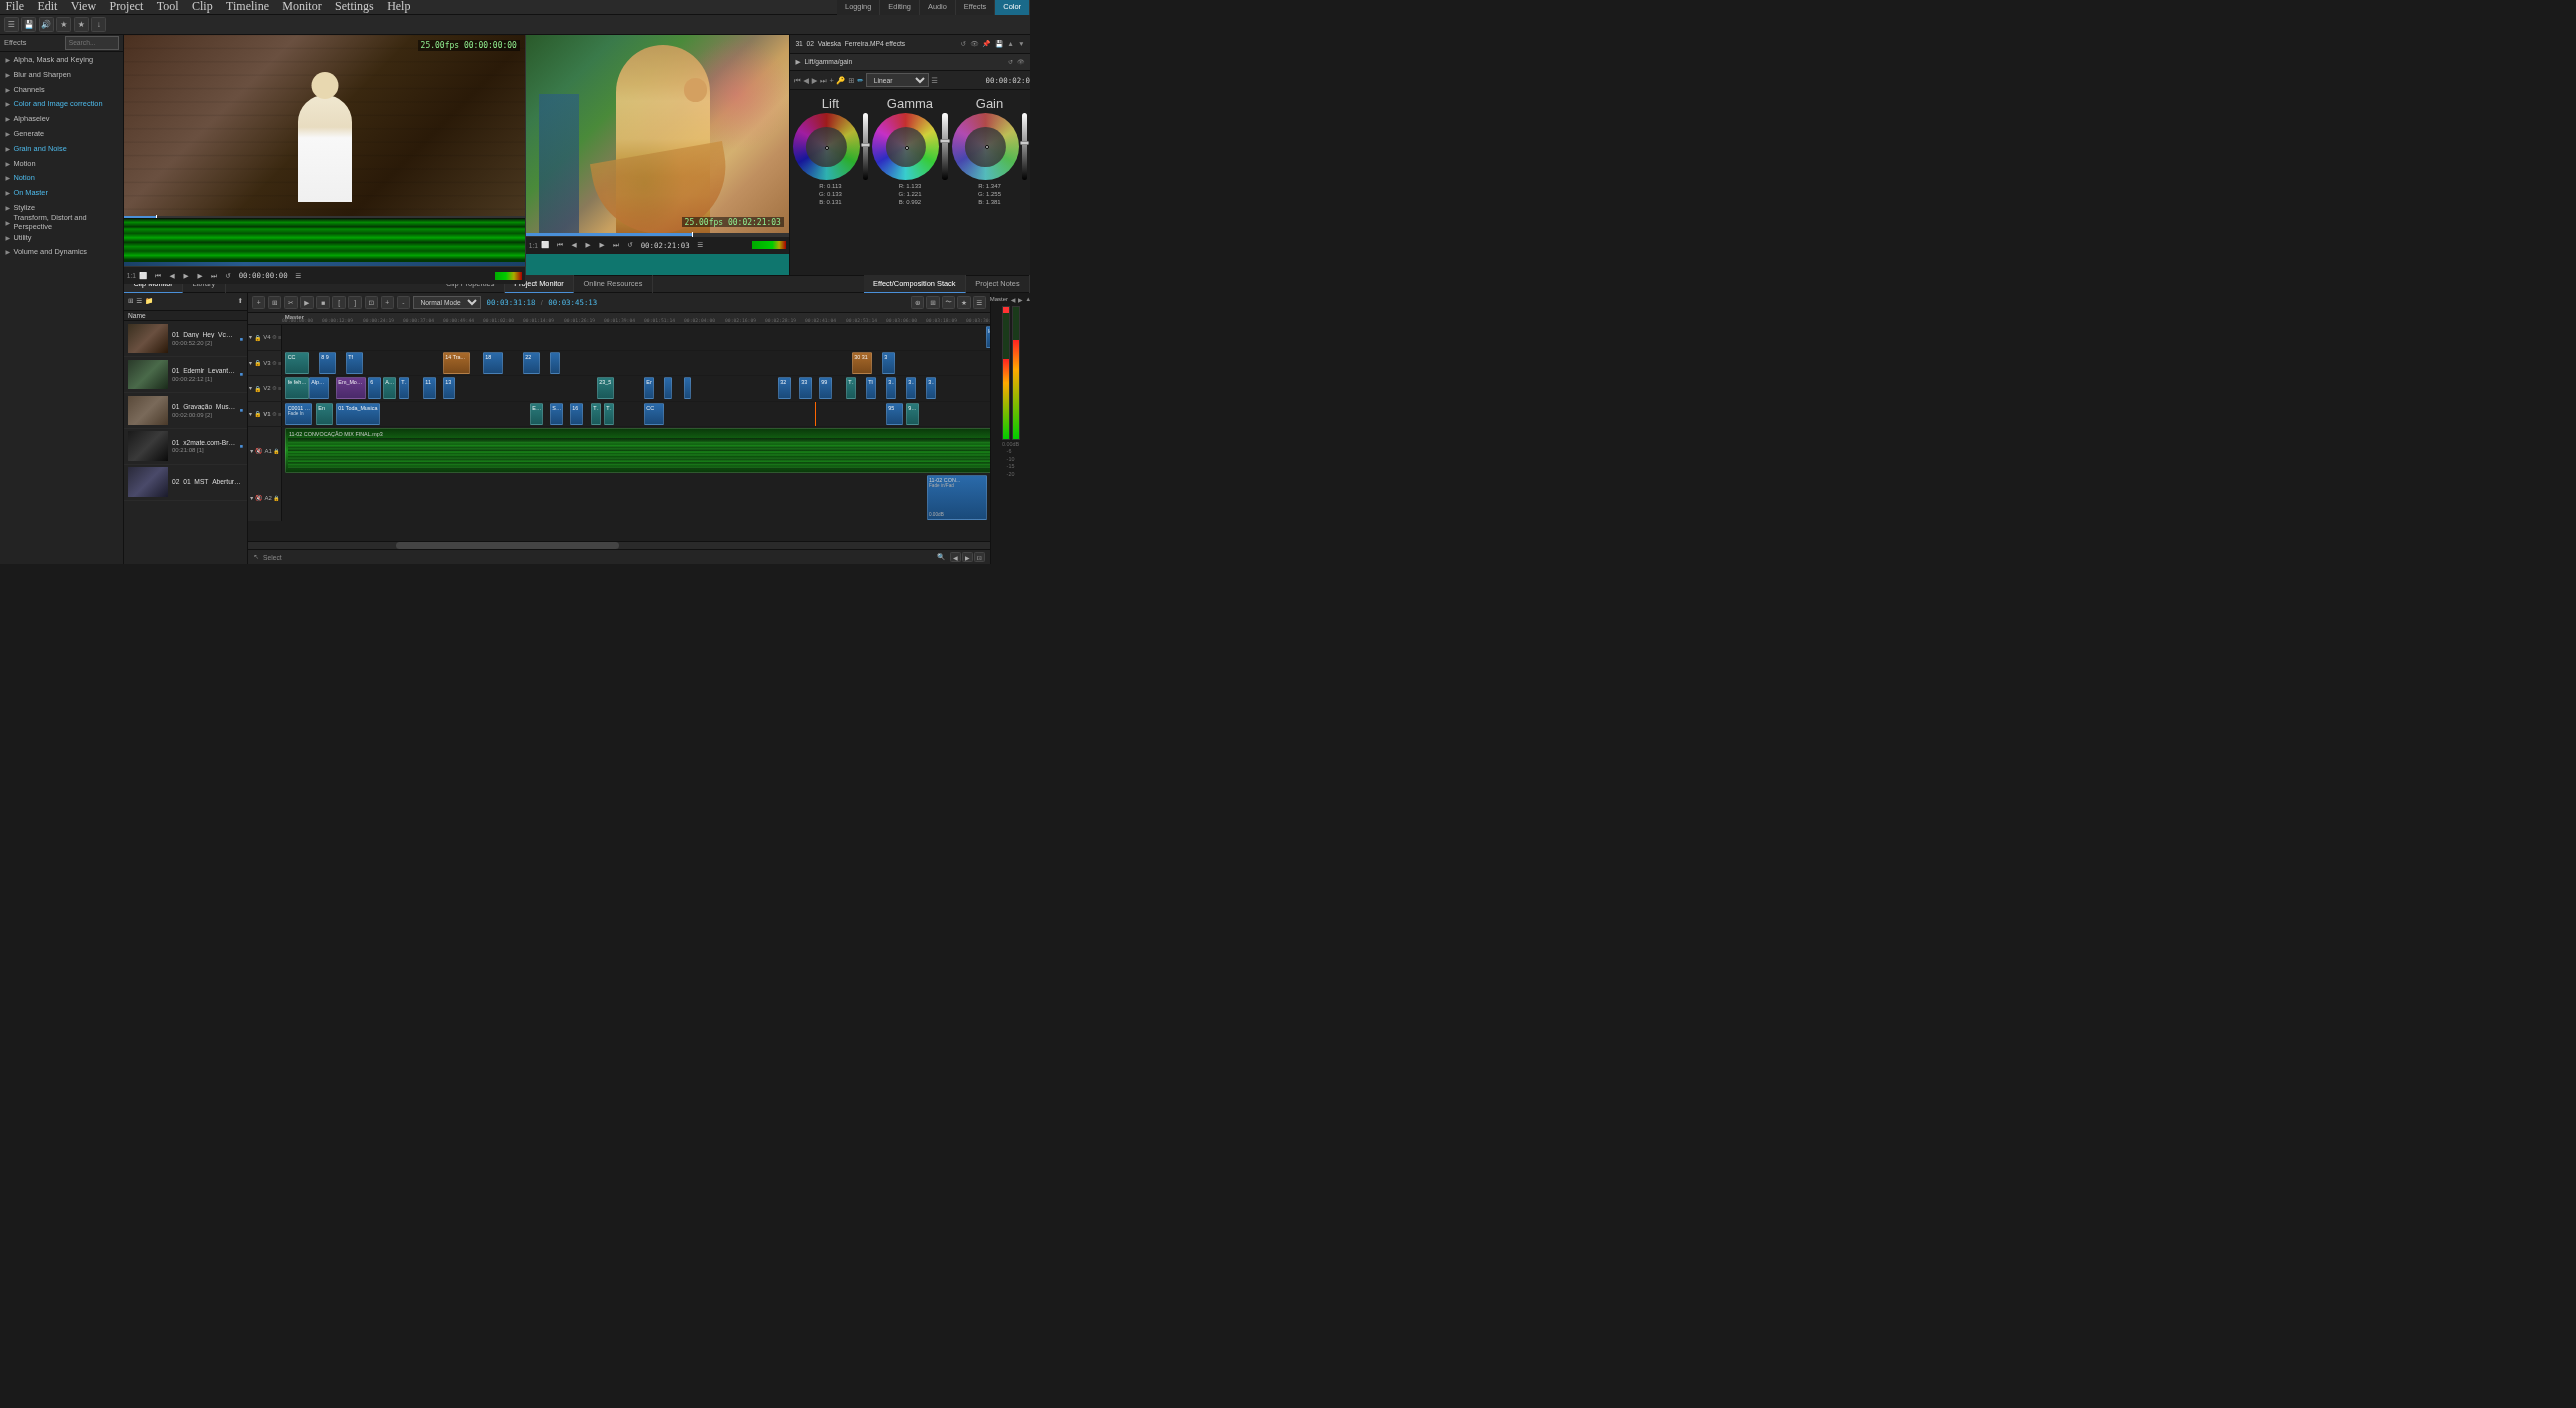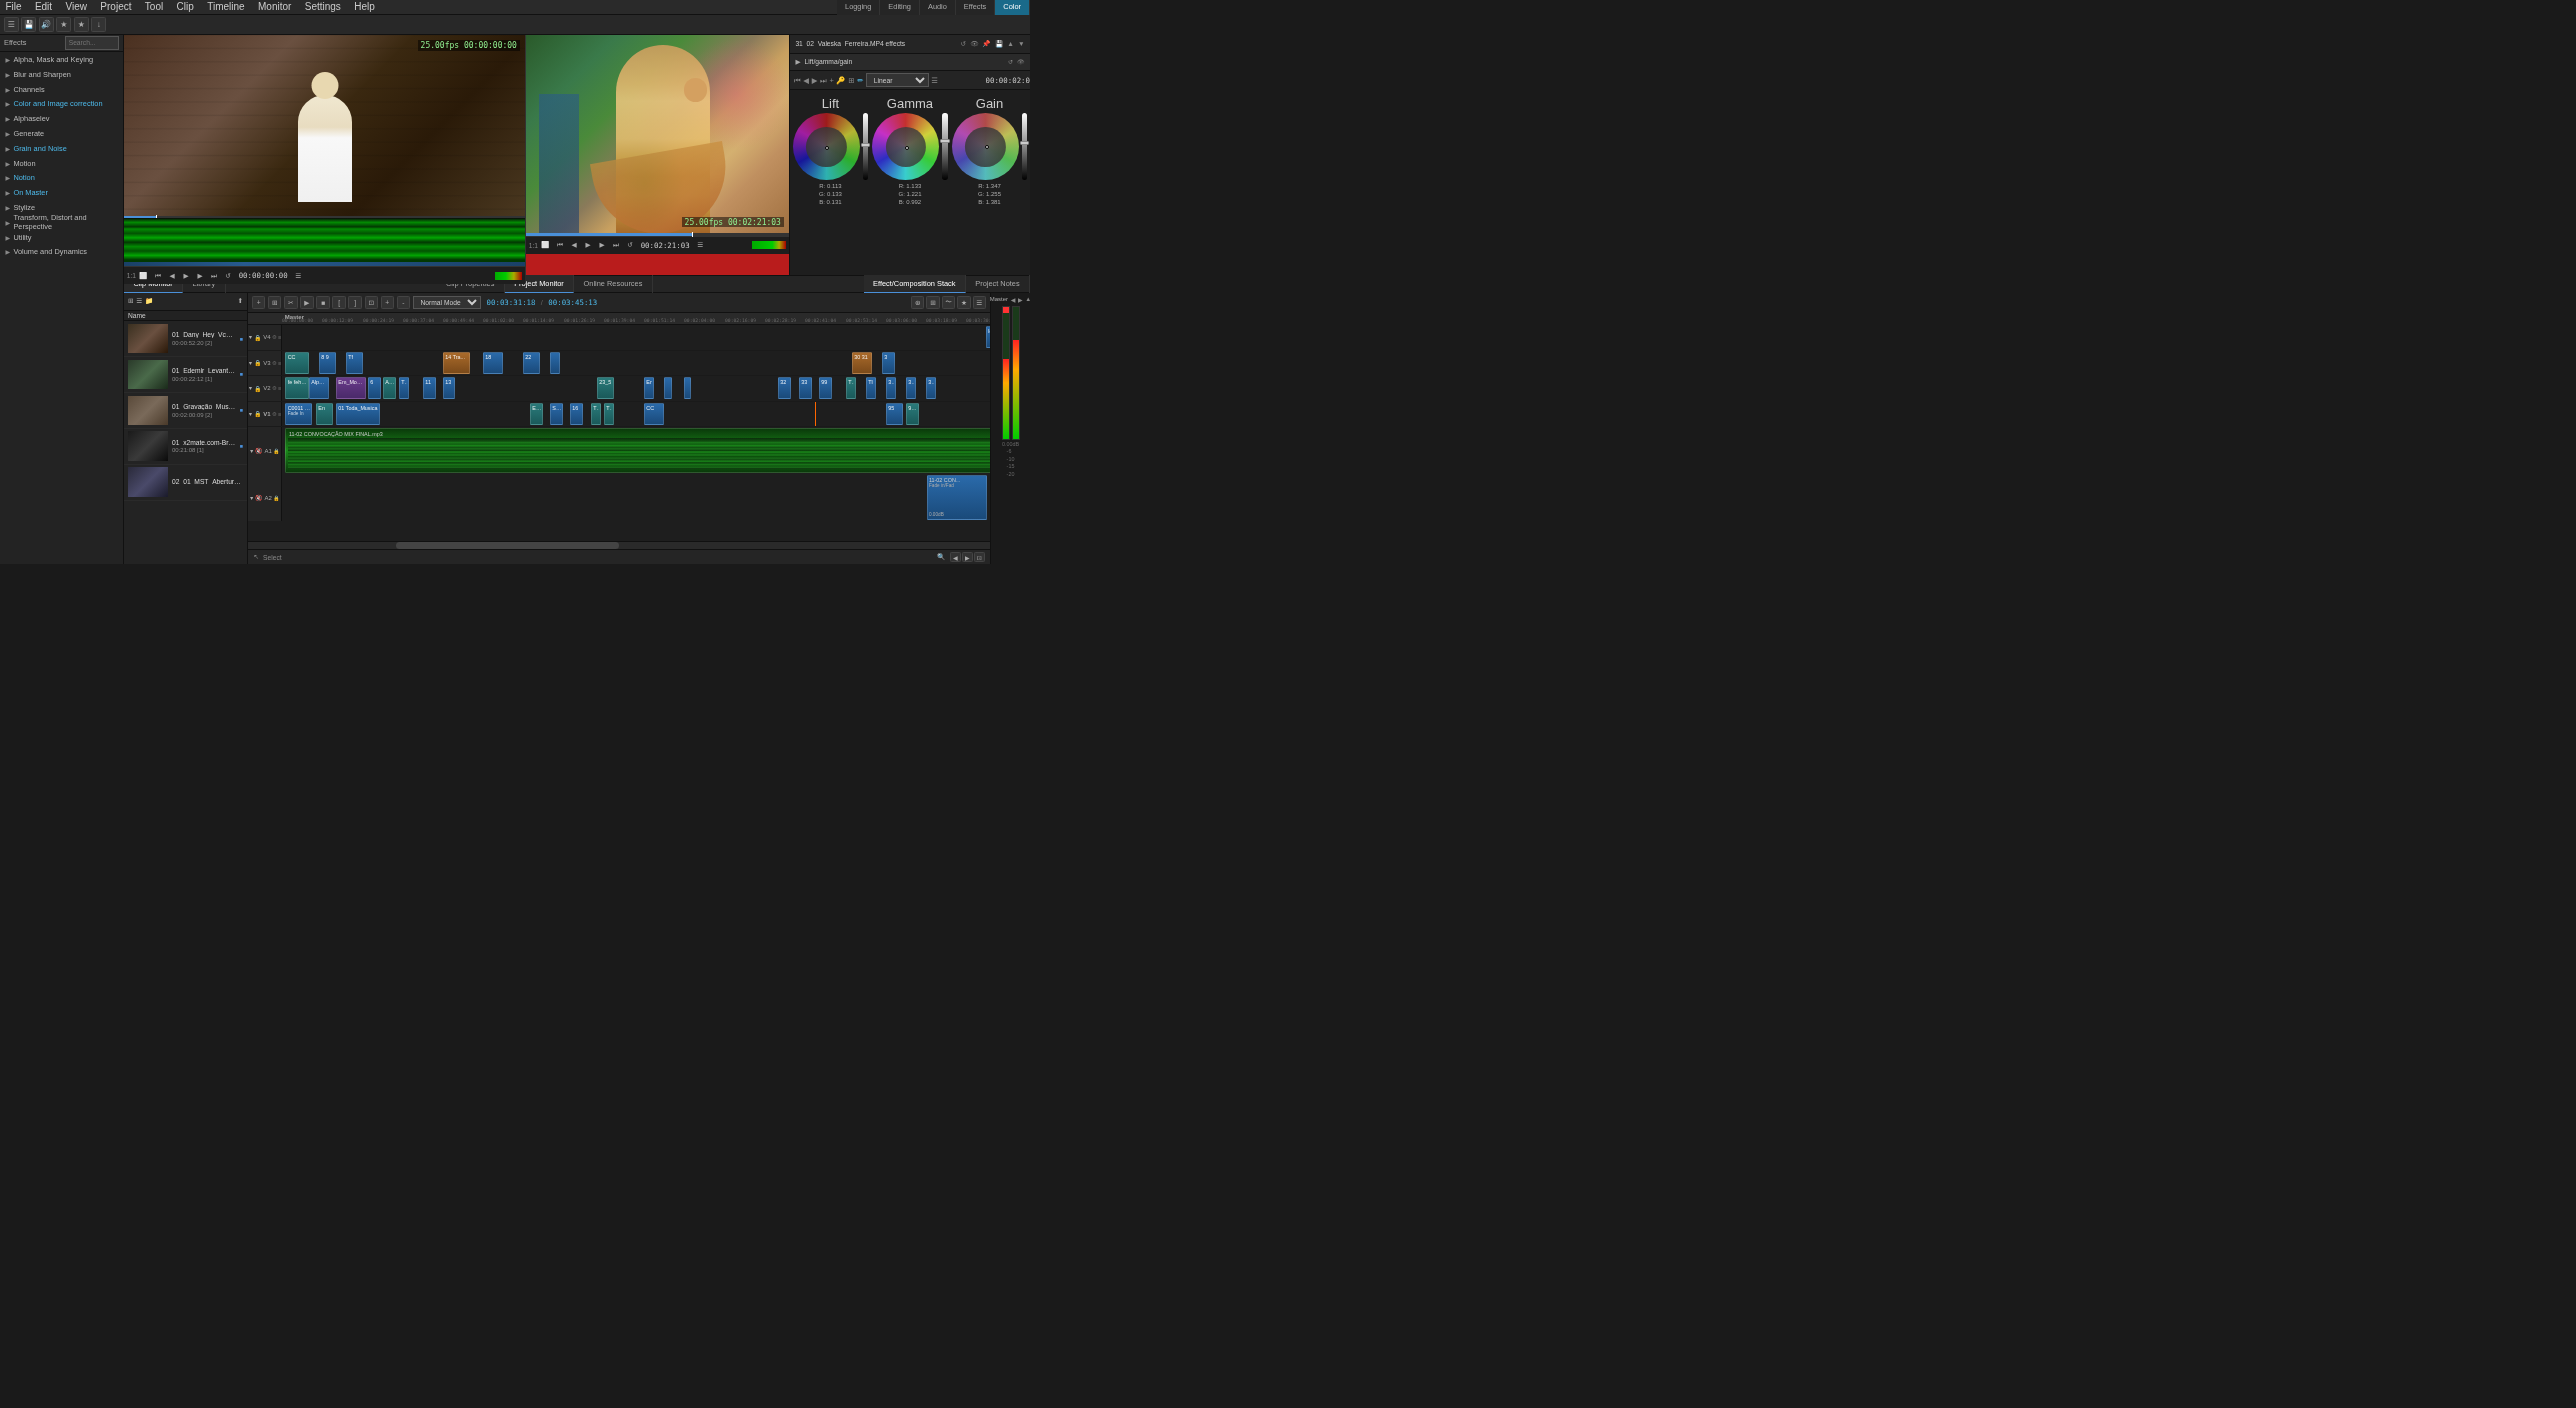--- a/index.html
+++ b/index.html
@@ -19,22 +19,23 @@
       align-items: center;
       background: #2a2a2a;
       height: 14.8px;
       border-bottom: 0.7px solid #111;
       padding: 0 2.7px;
       gap: 8px;
     }
     #menu-bar span {
       color: #ccc;
       cursor: pointer;
-      font-size: 10px;
+      font-size: 12px;
       padding: 0 2.7px;
+      font-family: Liberation Serif, serif;
     }
 
     
     #nav-tabs {
       display: flex;
       align-items: center;
       background: #252525;
       height: 14.8px;
       position: absolute;
       right: 0;
@@ -237,21 +238,21 @@
       top: -1.3px;
       left: 8%;
       width: 1.3px;
       height: 5.4px;
       background: #fff;
     }
 
     
     #program-monitor {
       flex: 1;
-      background: #b91c1c;
+      background: #0f766e;
       position: relative;
     }
     #program-video-frame {
       height: 198px;
       position: relative;
       overflow: hidden;
     }
     .program-bg {
       width: 100%;
       height: 100%;

